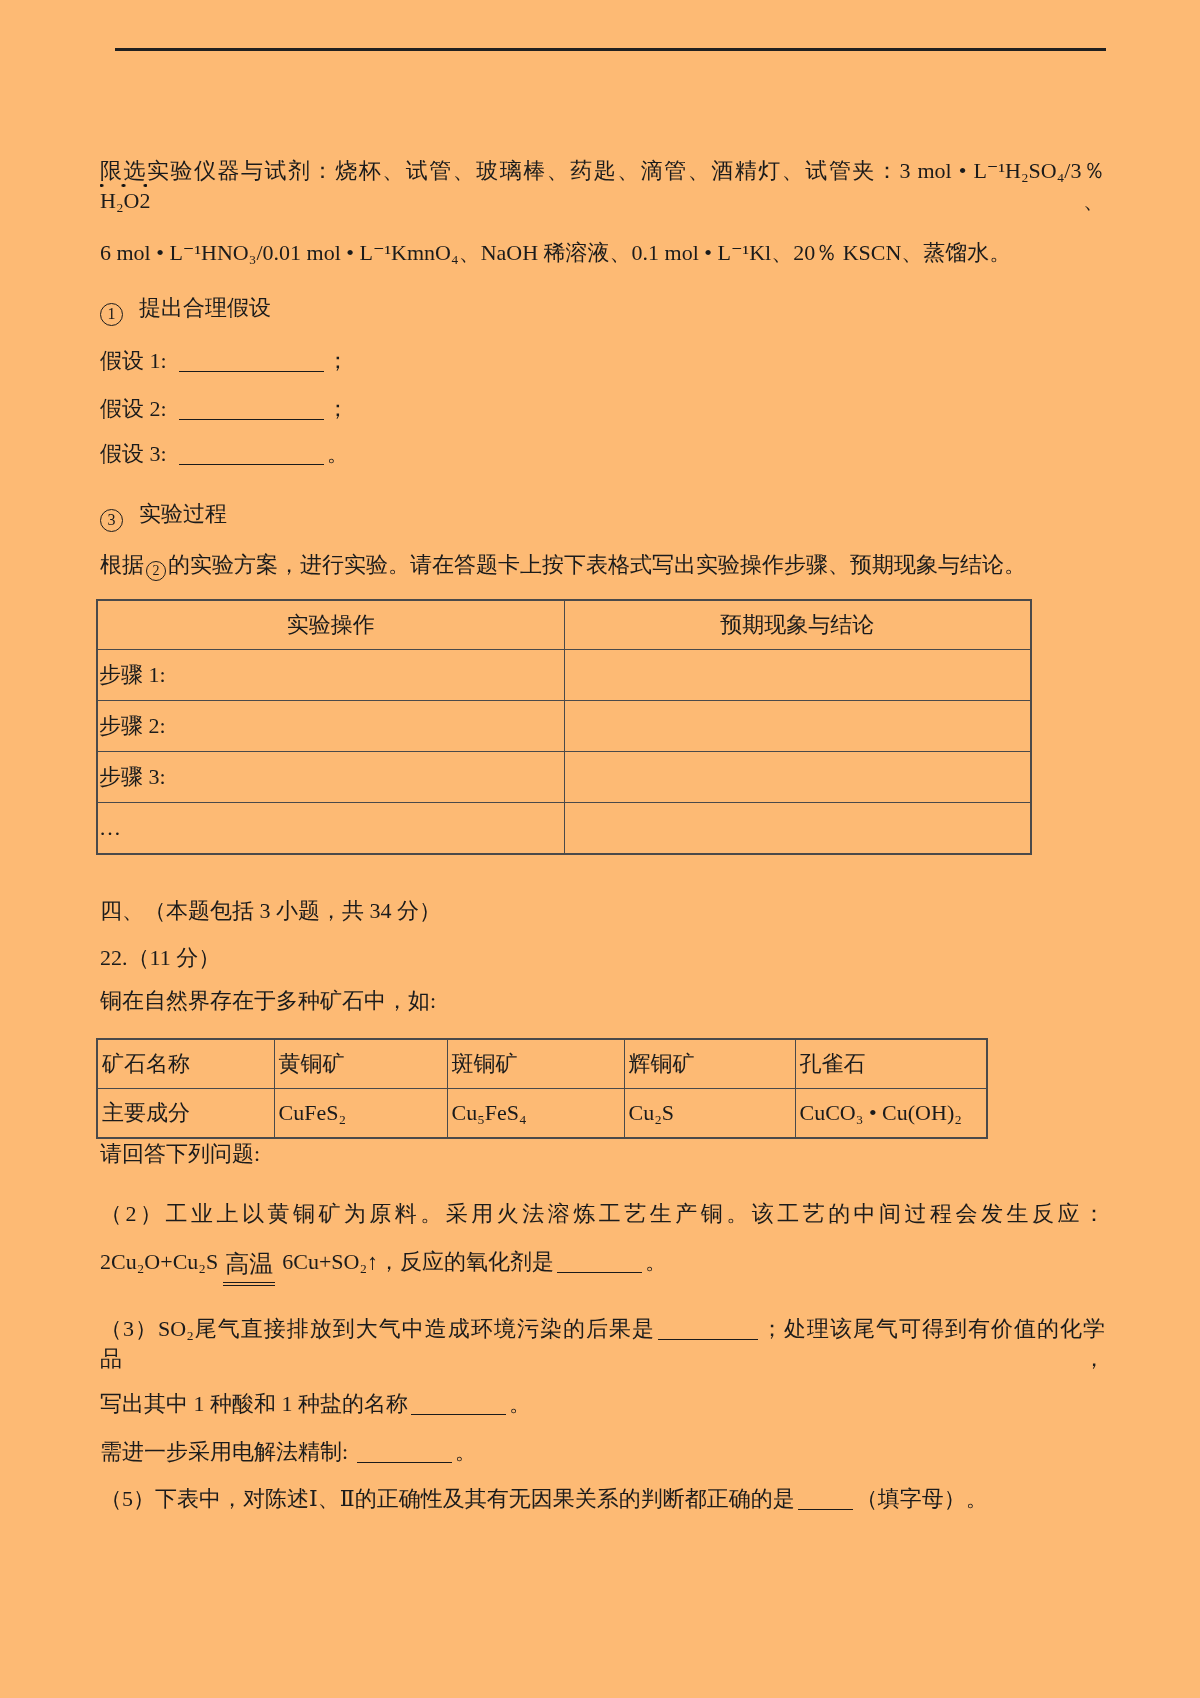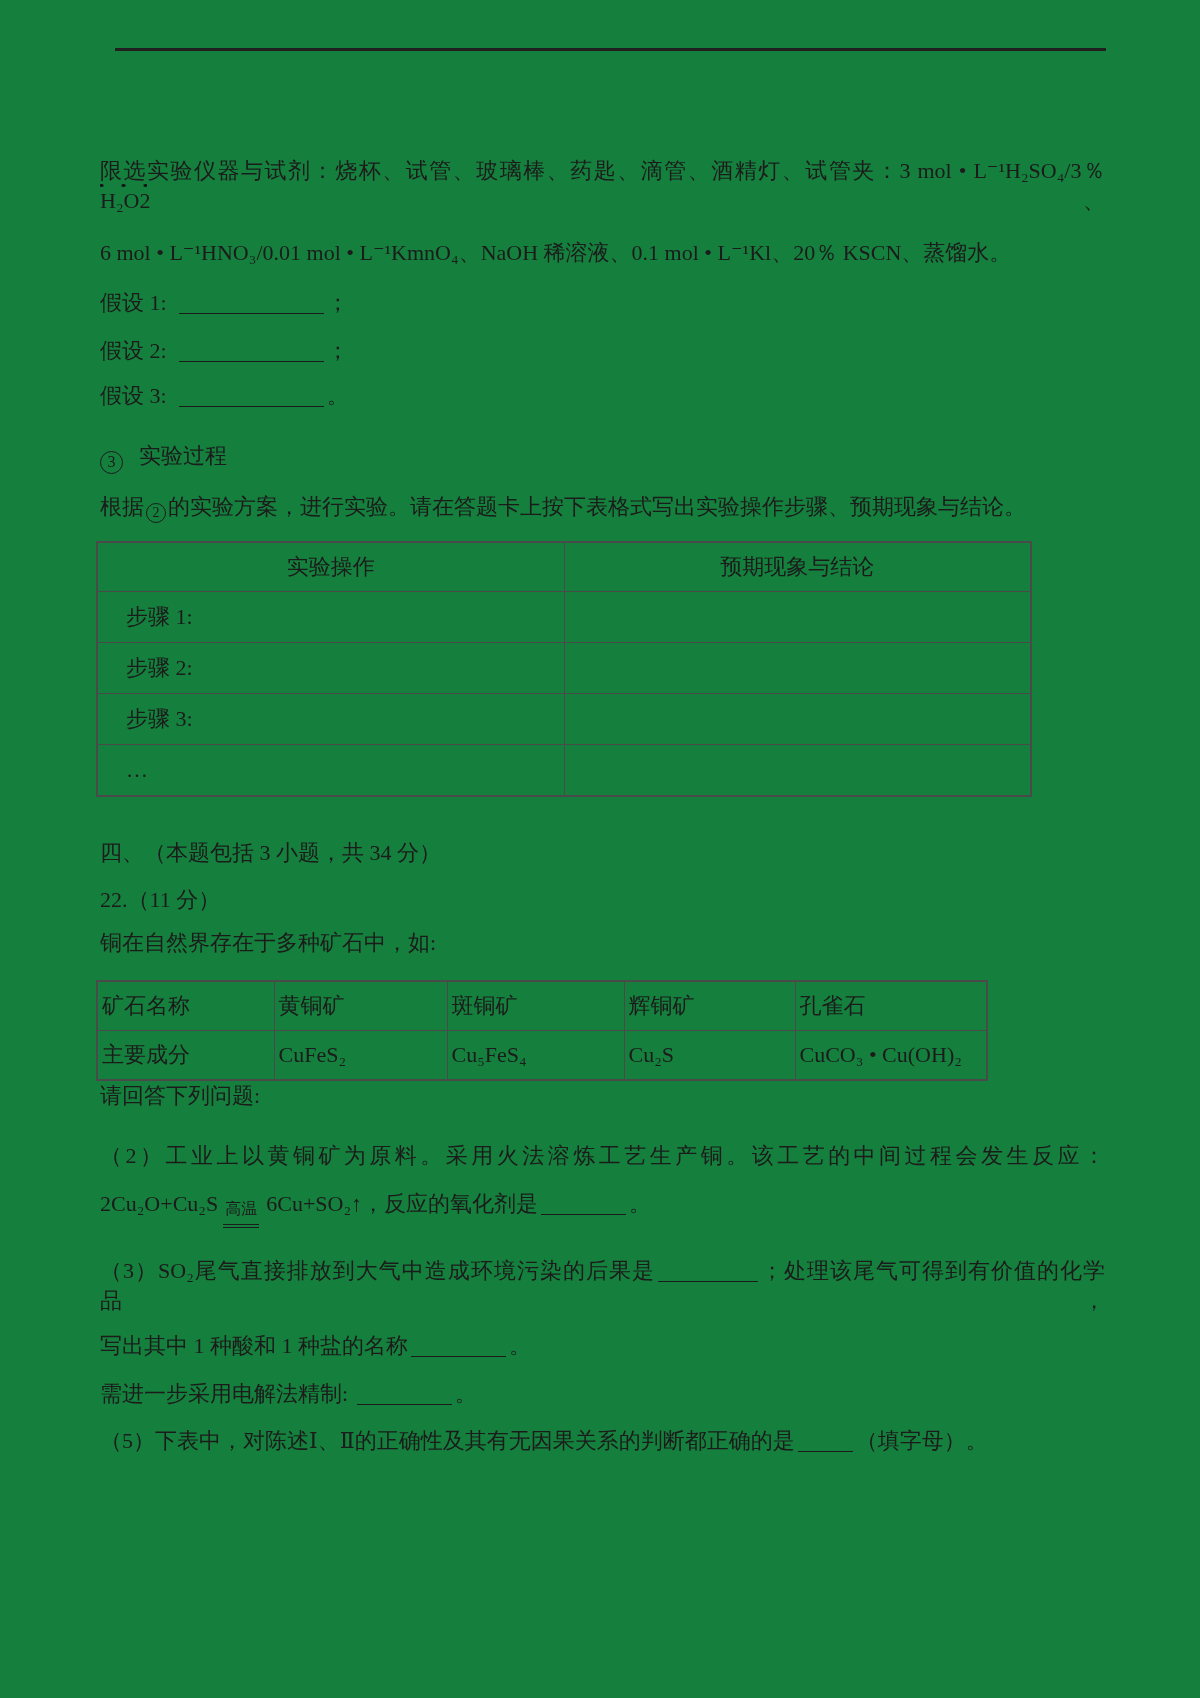--- a/index.html
+++ b/index.html
@@ -1,21 +1,21 @@
 <!DOCTYPE html>
 <html><head>
 <meta charset="utf-8">
 <style>
   html,body { margin:0; padding:0; background:#ffffff; }
   .page {
     position:relative;
     width:1200px; height:1698px;
     box-sizing:border-box;
     padding:0 95px 0 100px;
-    background:#15803d;
+    background:#fdba74;
     color:#1b1b1b;
     font-family:"Liberation Serif","DejaVu Serif",serif;
     font-size:22px;
     overflow:hidden;
   }
   .top-rule {
     margin:48px 0 0 15px;
     width:991px; height:0;
     border-top:3px solid #202020;
   }
@@ -60,44 +60,45 @@
 
   .eq-line { line-height:34px; }
   .eq-cond {
     display:inline-block;
     border-bottom:4px double #1b1b1b;
     margin:0 7px 0 5px;
     vertical-align:-3px;
   }
   .eq-cond .cond-text {
     display:inline-block;
-    font-size:16px; line-height:21px;
+    font-size:24px; line-height:21px;
     padding:0 2px 1px 2px;
   }
 
   table { border-collapse:collapse; table-layout:fixed; margin-left:-4px; }
   .exp-table { width:936px; border:2px solid #4a4a4a; }
   .exp-table th, .exp-table td { border:1.5px solid #4a4a4a; }
   .exp-table th { height:46px; font-weight:normal; text-align:center; }
-  .exp-table td { height:48px; padding-left:28px; text-align:left; vertical-align:middle; }
+  .exp-table td { height:48px; padding-left:1px; text-align:left; vertical-align:middle; }
 
   .min-table { width:890px; border:2px solid #4a4a4a; }
   .min-table td { border:1.5px solid #4a4a4a; height:46px; padding-left:4px; text-align:left; vertical-align:middle; white-space:nowrap; }
 </style>
 </head>
 <body>
 
 <div class="page">
 
   <div class="top-rule"></div>
 
   <p class="line stretch mt-105"><span class="emph">限选</span><span>实验仪器与试剂：烧杯、试管、玻璃棒、药匙、滴管、酒精灯、试管夹：3 mol • L⁻¹H₂SO₄/3％ H₂O2、</span></p>
 
   <p class="line mt-22">6 mol • L⁻¹HNO₃/0.01 mol • L⁻¹KmnO₄、NaOH 稀溶液、0.1 mol • L⁻¹Kl、20％ KSCN、蒸馏水。</p>
 
+  <p class="line mt-25"><span class="circ"><span>1</span></span><span>提出合理假设</span></p>
 
   <p class="line mt-20"><span>假设 1:</span><span class="blank bw-145 ml-12"></span><span>；</span></p>
 
   <p class="line mt-18"><span>假设 2:</span><span class="blank bw-145 ml-12"></span><span>；</span></p>
 
   <p class="line mt-15"><span>假设 3:</span><span class="blank bw-145 ml-12"></span><span>。</span></p>
 
 
   <p class="line mt-23"><span class="circ"><span>3</span></span><span>实验过程</span></p>
 

